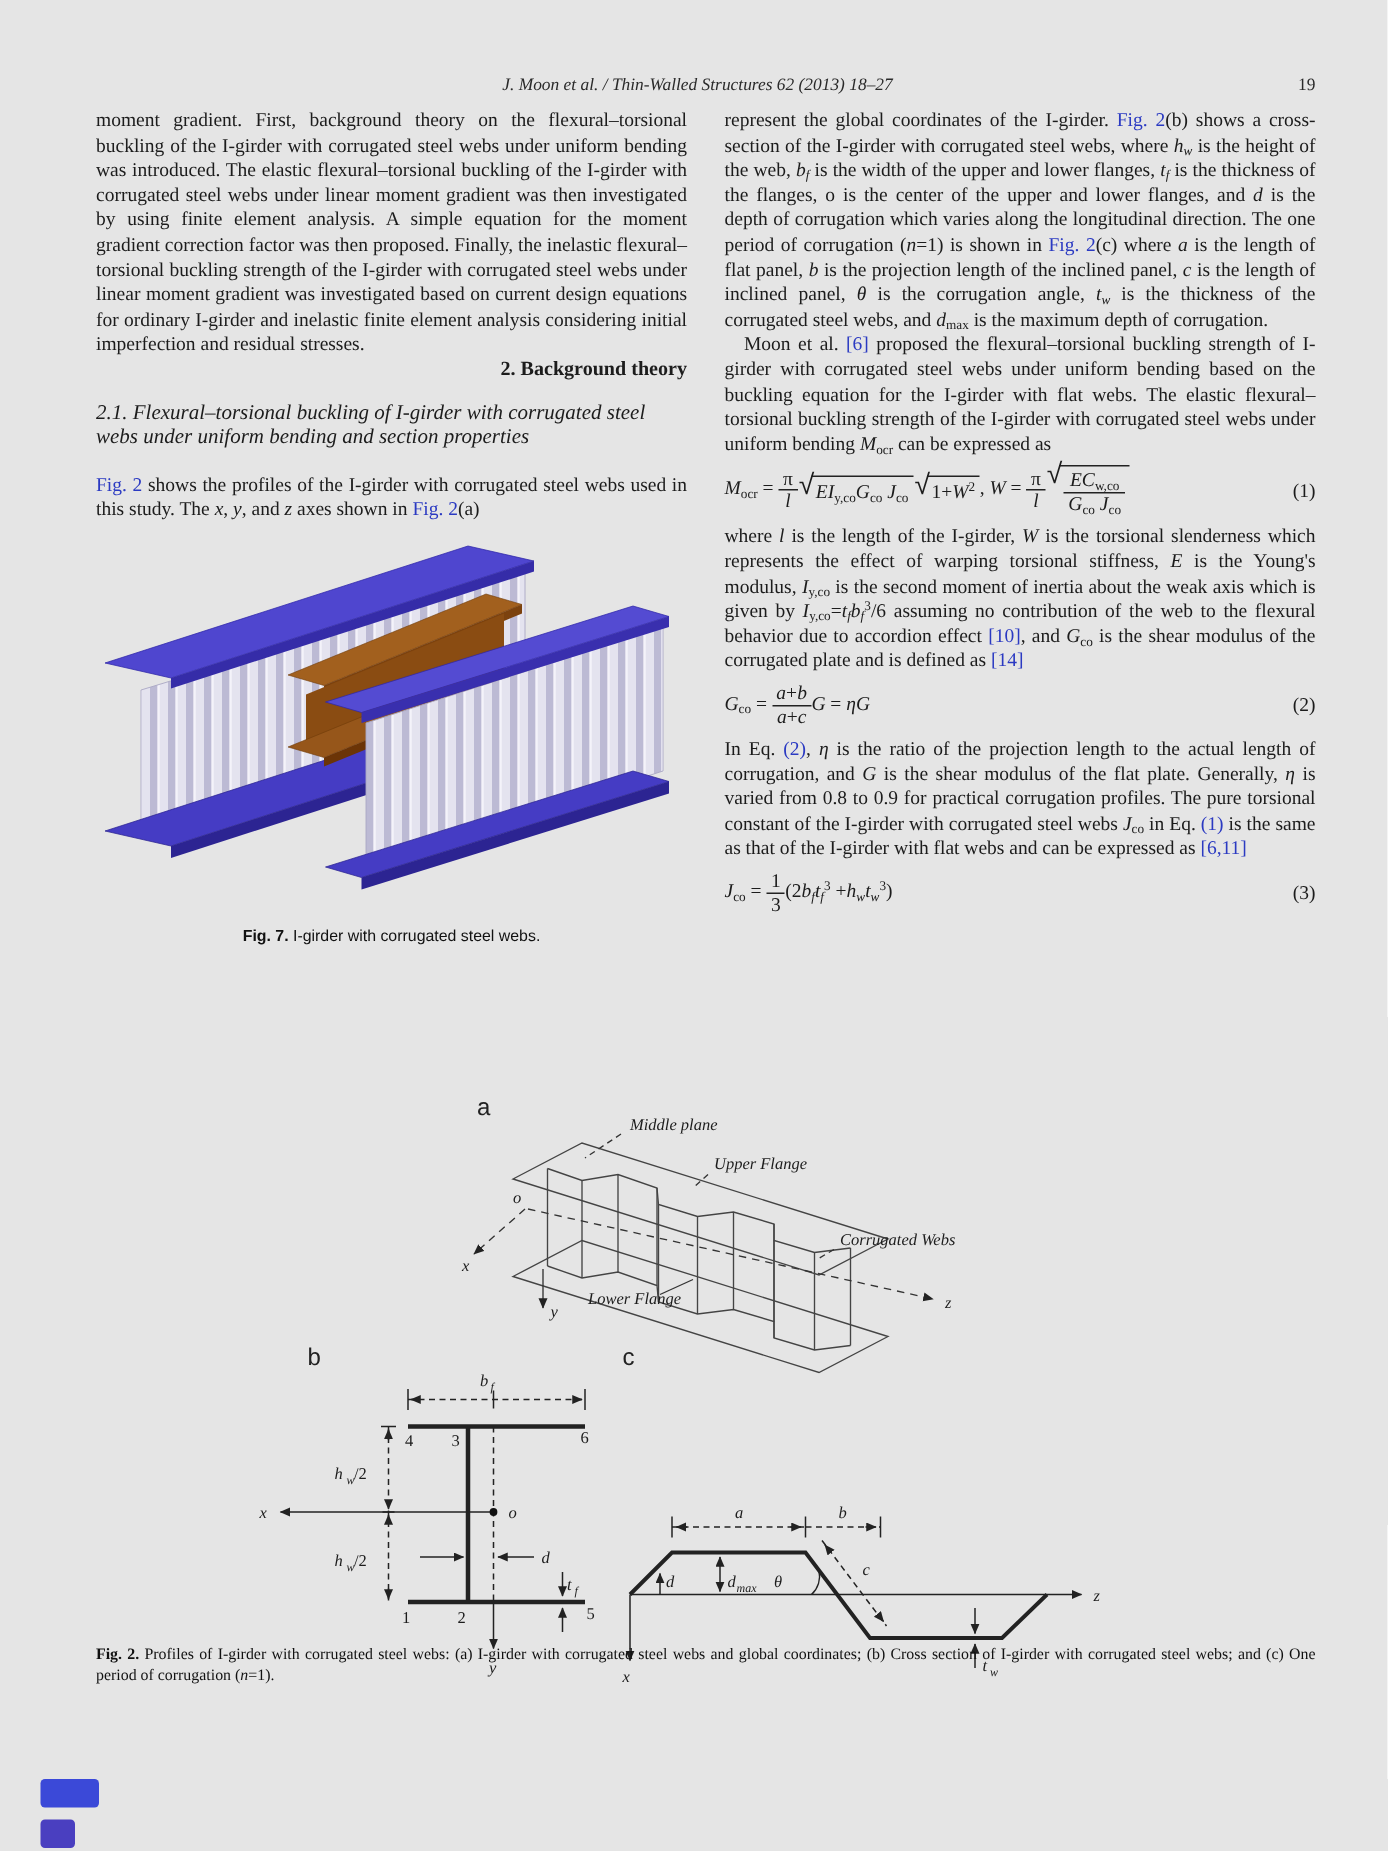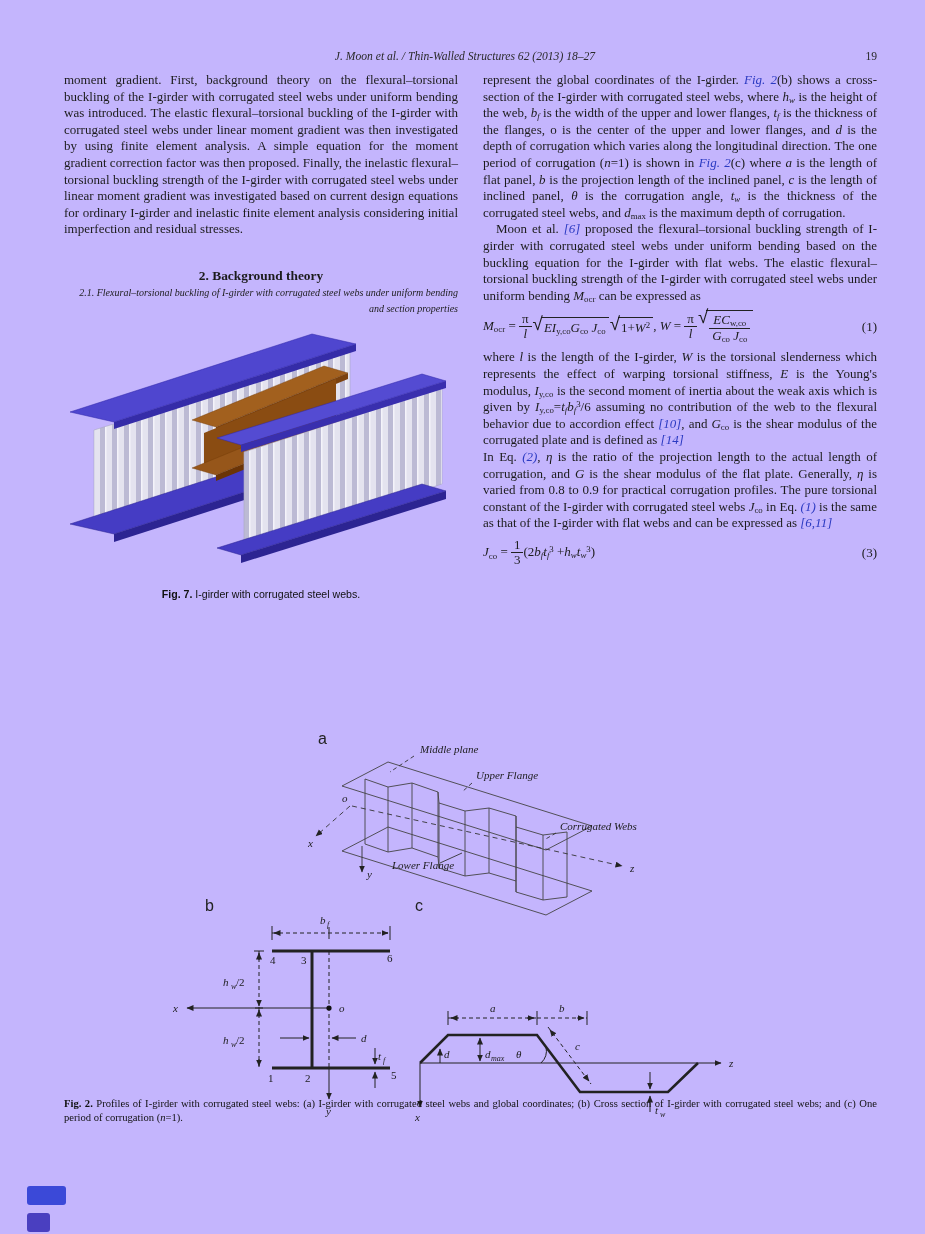--- a/index.html
+++ b/index.html
@@ -8,34 +8,34 @@
     --purple-top:#4f46cf;
     --purple-edge:#352ca8;
     --purple-bot:#453cc4;
     --purple-bot-edge:#2c2492;
     --lavender:#e4e3ef;
     --lavender-dark:#bcbad4;
   }
   *{margin:0;padding:0;box-sizing:border-box}
   html,body{background:#ffffff;}
   body{width:925px;height:1234px;position:relative;font-family:"Liberation Serif",serif;color:var(--ink);}
-  .page{position:absolute;inset:0;background:#c4b5fd;overflow:hidden;}
+  .page{position:absolute;inset:0;background:#e5e5e5;overflow:hidden;}
   .running-head{position:absolute;top:50px;left:120px;width:690px;text-align:center;font-style:italic;font-size:11.6px;color:#2a2a2a;}
   .page-number{position:absolute;top:50px;right:48px;font-size:11.6px;color:#2a2a2a;margin-left:44px;}
   .col{position:absolute;top:72px;width:394px;font-size:13px;line-height:16.6px;text-align:justify;}
   .col-left{left:64px;}
   .col-right{left:483px;}
   .p{text-align:justify;}
   .ind{text-indent:13px;}
   i{font-style:italic;}
   sub{font-size:0.68em;vertical-align:-0.28em;line-height:0;}
   sup{font-size:0.68em;vertical-align:0.5em;line-height:0;}
-  .lnk{color:var(--link);font-style:italic;}
-  h2.sec{font-size:13.4px;font-weight:bold;margin-top:30px;text-align:center;}
-  .subsec{font-style:italic;font-size:10px;text-align:right;line-height:16.6px;}
+  .lnk{color:var(--link);}
+  h2.sec{font-size:13.4px;font-weight:bold;text-align:right;}
+  .subsec{font-style:italic;font-size:14px;margin-top:13px;text-align:left;line-height:16.6px;}
   .para2{margin-top:14px;}
   .fig1svg{display:block;margin-top:12px;}
   .figcap{font-family:"Liberation Sans",sans-serif;font-size:10.6px;line-height:13.6px;color:#111;}
   .fig1cap{text-align:center;margin-top:8px;}
   .eq{display:flex;align-items:center;margin:6px 0 6px 0;text-align:left;}
   .eq .ebody{flex:1;text-align:left;}
   .eq .enum{font-size:13px;}
   .frac{display:inline-block;vertical-align:middle;text-align:center;}
   .frac .fn{display:block;border-bottom:1px solid #222;padding:0 3px;line-height:1.12;}
   .frac .fd{display:block;padding:0 3px;line-height:1.12;}
@@ -70,20 +70,21 @@
     </defs>
   </svg>
 
   <div class="running-head">J. Moon et al. / Thin-Walled Structures 62 (2013) 18–27</div>
   <div class="page-number">19</div>
 
   <div class="col col-left">
     <div class="p">moment gradient. First, background theory on the flexural–torsional buckling of the I-girder with corrugated steel webs under uniform bending was introduced. The elastic flexural–torsional buckling of the I-girder with corrugated steel webs under linear moment gradient was then investigated by using finite element analysis. A simple equation for the moment gradient correction factor was then proposed. Finally, the inelastic flexural–torsional buckling strength of the I-girder with corrugated steel webs under linear moment gradient was investigated based on current design equations for ordinary I-girder and inelastic finite element analysis considering initial imperfection and residual stresses.</div>
     <h2 class="sec">2. Background theory</h2>
     <div class="subsec">2.1. Flexural–torsional buckling of I-girder with corrugated steel webs under uniform bending and section properties</div>
+    <div class="p para2"><span class="lnk">Fig. 2</span> shows the profiles of the I-girder with corrugated steel webs used in this study. The <i>x</i>, <i>y</i>, and <i>z</i> axes shown in <span class="lnk">Fig. 2</span>(a)</div>
 
     <svg class="fig1svg" width="394" height="250" viewBox="0 0 394 250" style="position:relative">
 
       <g>
         <polygon points="30,100 286,22 286,116 30,194" fill="url(#corrP)" stroke="#a9a7c4" stroke-width="0.6"></polygon>
         <polygon points="6,82 248,4 292,14 50,92" fill="#4f46cf" stroke="#2f27a8" stroke-width="0.5"></polygon>
         <polygon points="50,92 292,14 292,21 50,99" fill="#352ca8"></polygon>
         <polygon points="6,194 248,116 292,126 50,204" fill="#453cc4" stroke="#2c2492" stroke-width="0.5"></polygon>
         <polygon points="50,204 292,126 292,134 50,212" fill="#2c2492"></polygon>
       </g>
@@ -117,20 +118,24 @@
           </span><span class="sq">
             <span class="sqs">√</span>
             <span class="sqb">1+<i>W</i><sup>2</sup></span>
           </span>, <i>W</i> = <span class="frac"><span class="fn">π</span><span class="fd"><i>l</i></span></span><span class="sq">
             <span class="sqs">√</span>
             <span class="sqb"><span class="frac"><span class="fn"><i>EC</i><sub>w,co</sub></span><span class="fd"><i>G</i><sub>co</sub> <i>J</i><sub>co</sub></span></span></span>
           </span></span>
       <span class="enum">(1)</span>
     </div>
     <div class="p">where <i>l</i> is the length of the I-girder, <i>W</i> is the torsional slenderness which represents the effect of warping torsional stiffness, <i>E</i> is the Young's modulus, <i>I</i><sub>y,co</sub> is the second moment of inertia about the weak axis which is given by <i>I</i><sub>y,co</sub>=<i>t<sub>f</sub>b<sub>f</sub></i><sup>3</sup>/6 assuming no contribution of the web to the flexural behavior due to accordion effect <span class="lnk">[10]</span>, and <i>G</i><sub>co</sub> is the shear modulus of the corrugated plate and is defined as <span class="lnk">[14]</span></div>
+    <div class="eq">
+      <span class="ebody"><i>G</i><sub>co</sub> = <span class="frac"><span class="fn"><i>a</i>+<i>b</i></span><span class="fd"><i>a</i>+<i>c</i></span></span><i>G</i> = <i>ηG</i></span>
+      <span class="enum">(2)</span>
+    </div>
     <div class="p">In Eq. <span class="lnk">(2)</span>, <i>η</i> is the ratio of the projection length to the actual length of corrugation, and <i>G</i> is the shear modulus of the flat plate. Generally, <i>η</i> is varied from 0.8 to 0.9 for practical corrugation profiles. The pure torsional constant of the I-girder with corrugated steel webs <i>J</i><sub>co</sub> in Eq. <span class="lnk">(1)</span> is the same as that of the I-girder with flat webs and can be expressed as <span class="lnk">[6,11]</span></div>
     <div class="eq">
       <span class="ebody"><i>J</i><sub>co</sub> = <span class="frac"><span class="fn">1</span><span class="fd">3</span></span>(2<i>b<sub>f</sub>t<sub>f</sub></i><sup>3</sup> +<i>h<sub>w</sub>t<sub>w</sub></i><sup>3</sup>)</span>
       <span class="enum">(3)</span>
     </div>
   </div>
 
   <div class="panel-label" style="left:318px;top:730px;">a</div>
   <div class="panel-label" style="left:205px;top:897px;">b</div>
   <div class="panel-label" style="left:415px;top:897px;">c</div>

